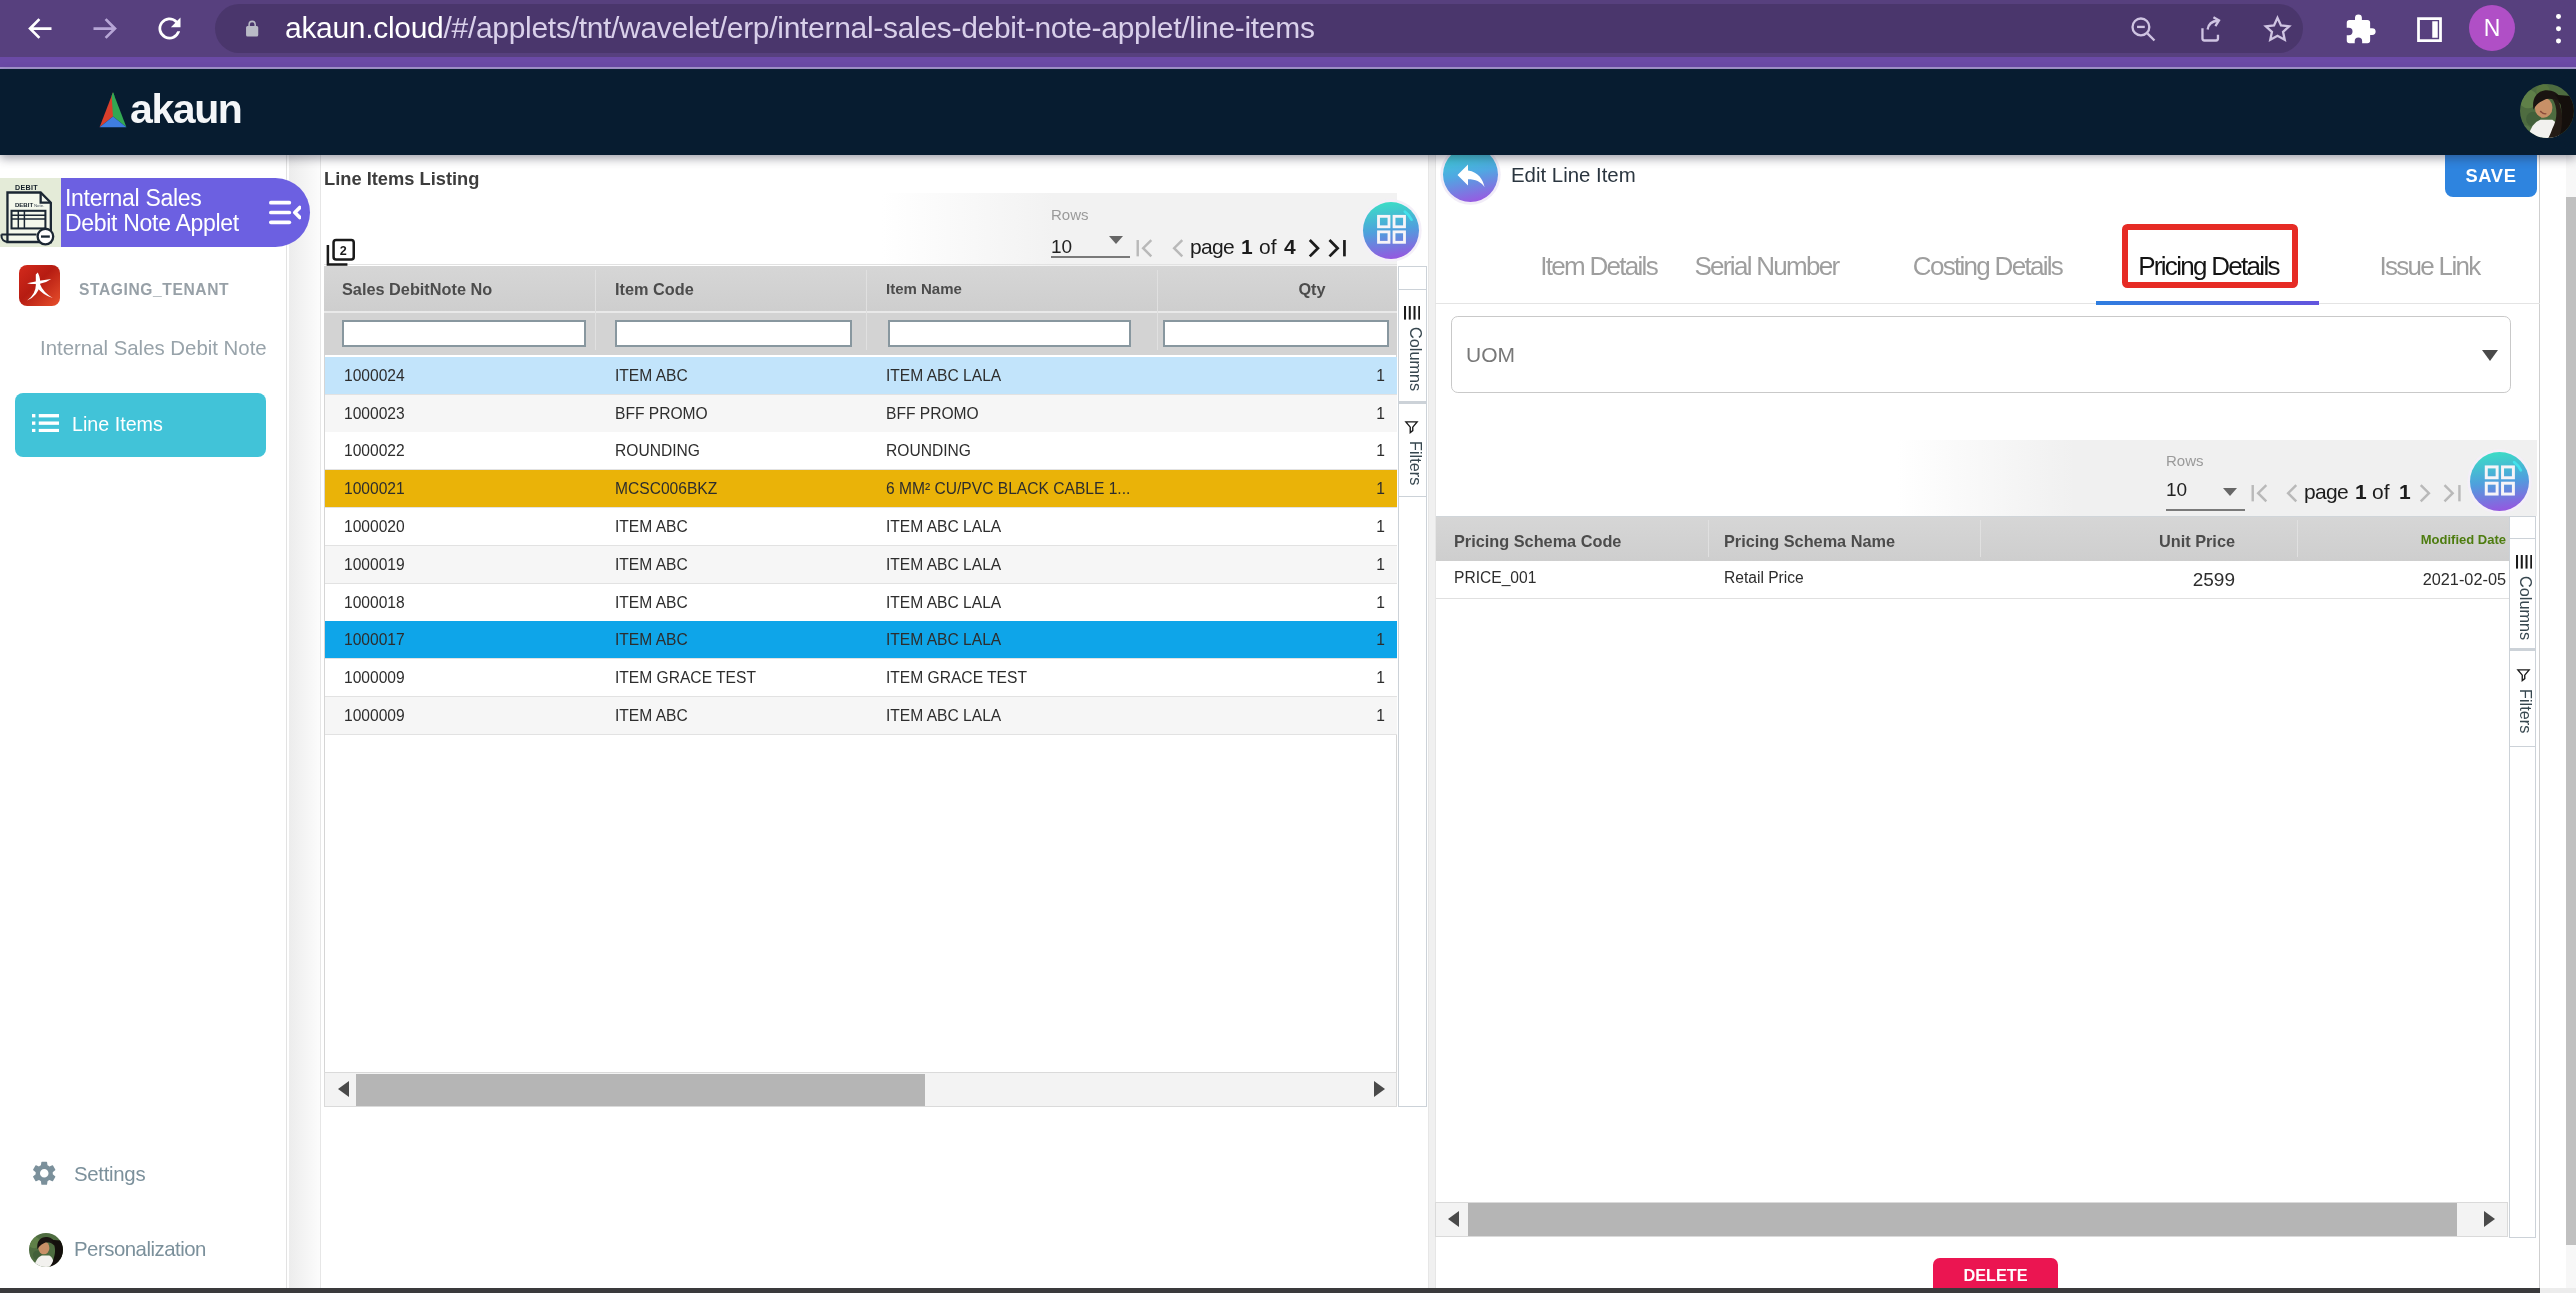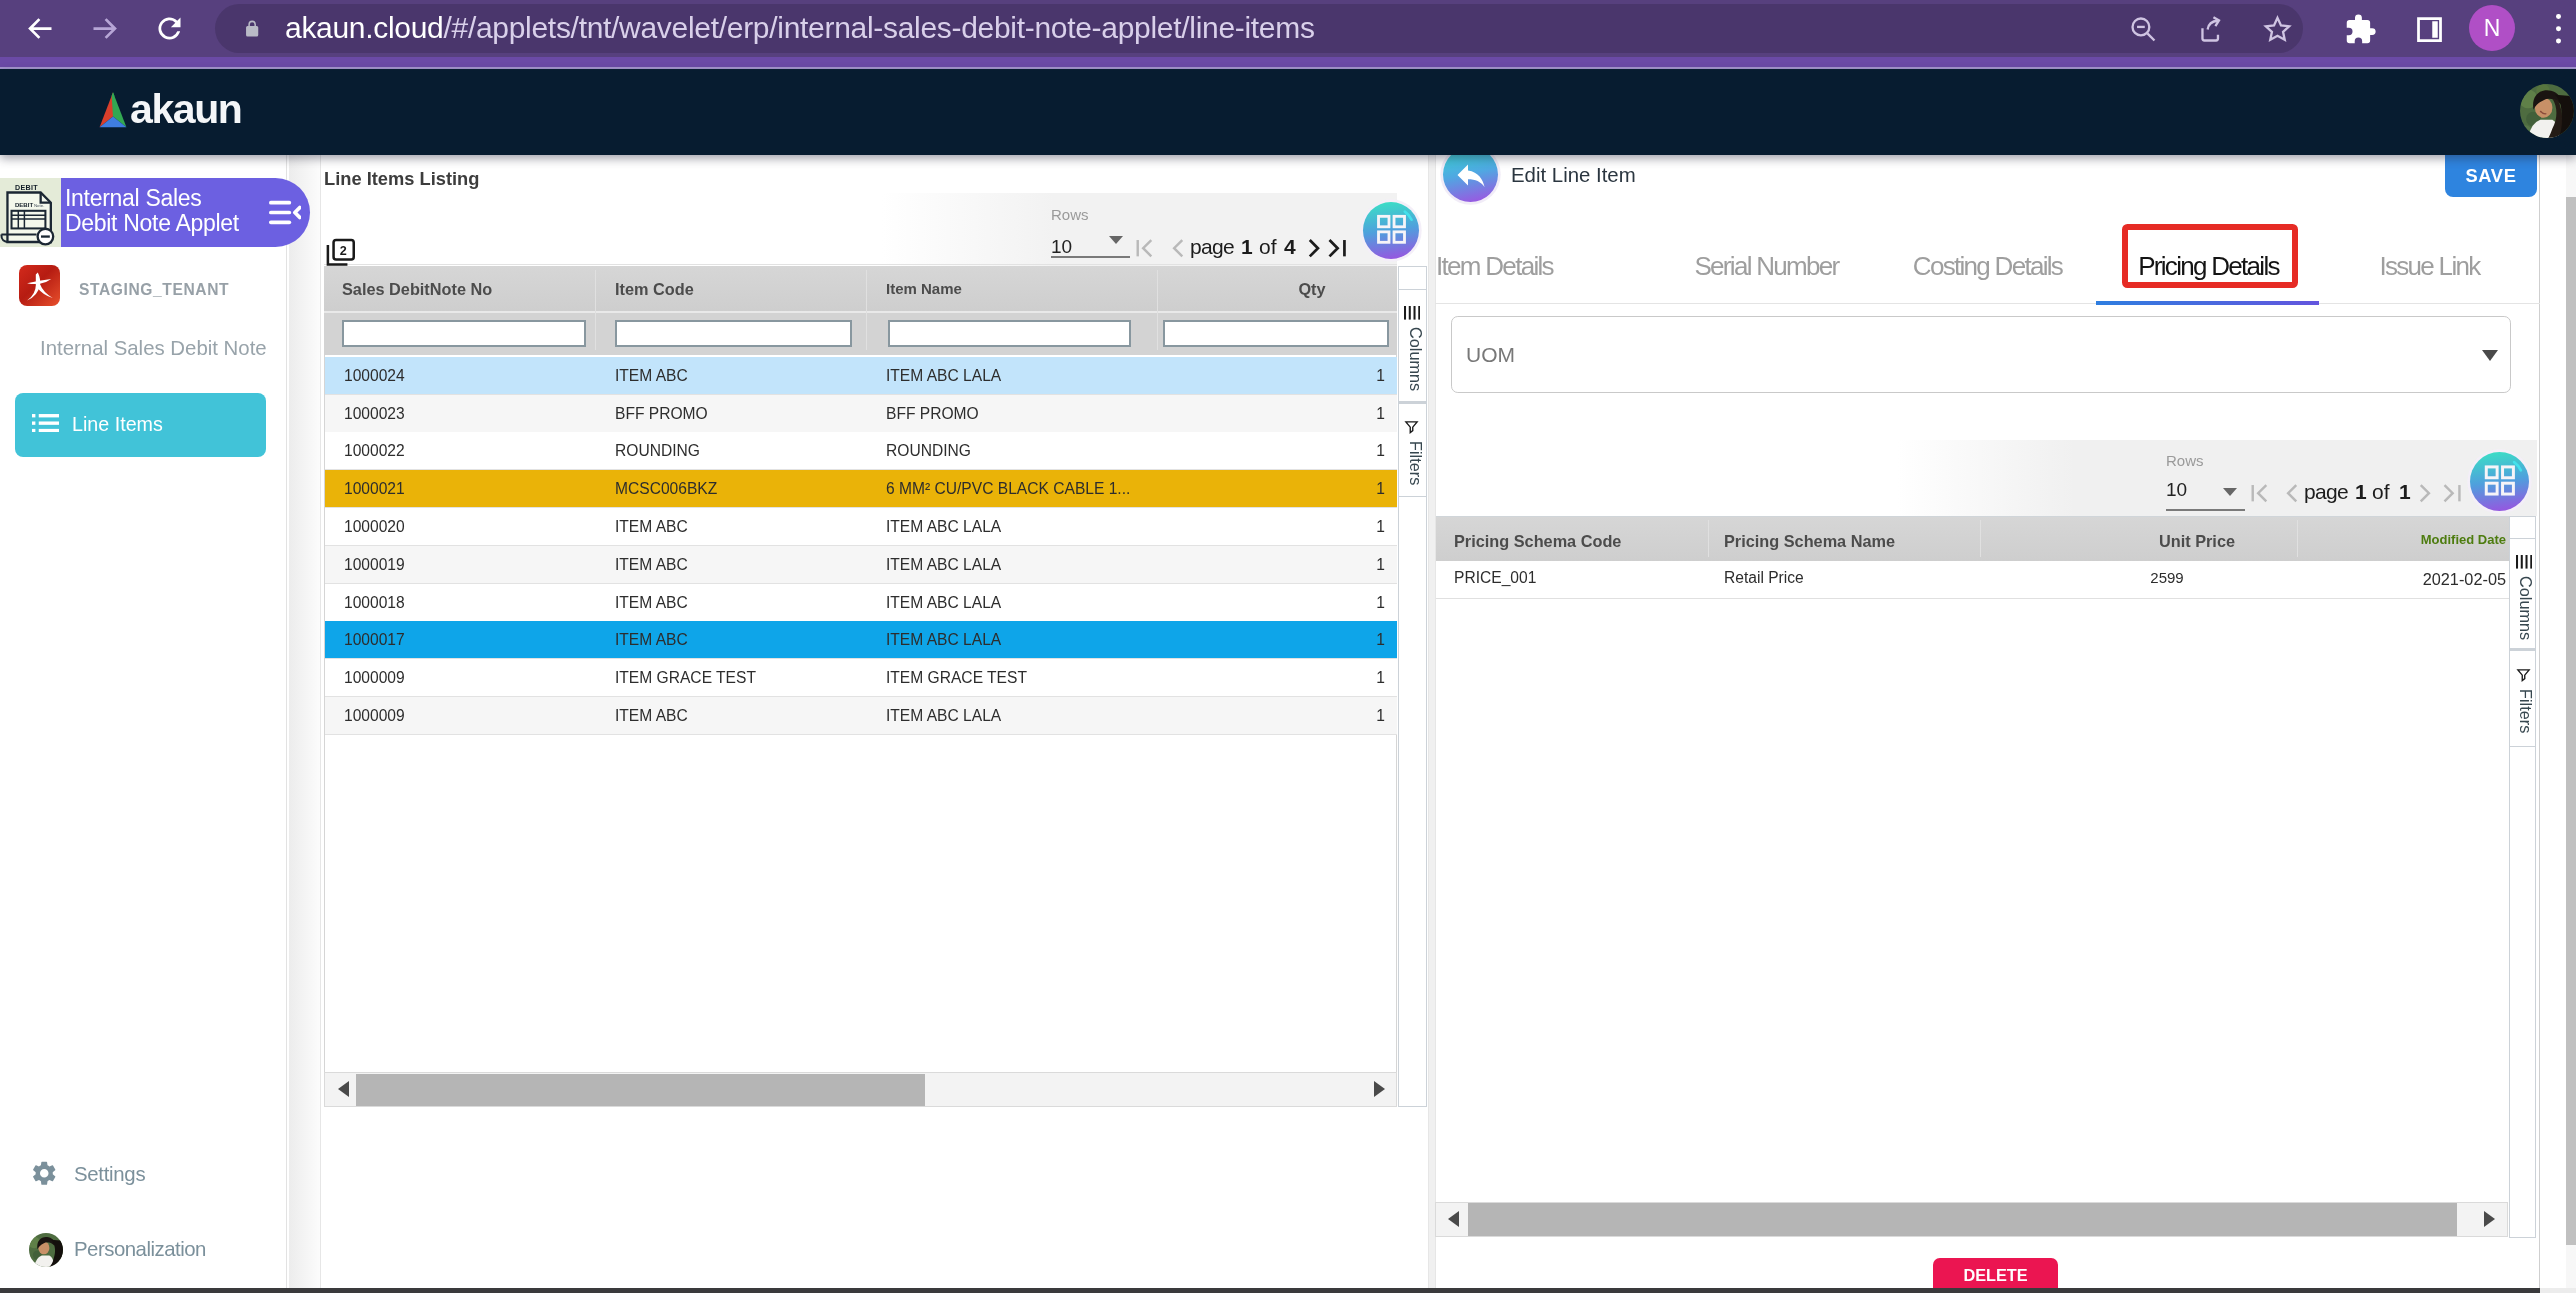--- a/index.html
+++ b/index.html
@@ -319,21 +319,21 @@
 <div class="abs" id="rightpanel" style="left:1435px;top:155px;width:1105px;height:1133px;background:#fff;border-left:1.4px solid #e6e6e6;border-right:1.4px solid #cfcfcf"></div>
 
 <div class="abs" style="left:1443px;top:147px;width:55px;height:55px;border-radius:50%;background:linear-gradient(168deg,#36d9d3 2%,#4fa8e2 48%,#a150e1 98%);box-shadow:0 0 0 2.7px rgba(240,234,246,.9)"></div>
 <svg class="abs" style="left:1453px;top:157px" width="36" height="36" viewBox="0 0 24 24">
     <path d="M10 9V5l-7 7 7 7v-4.1c5 0 8.5 1.6 11 5.1-1-5-4-10-11-11z" fill="#fff"></path>
   </svg>
 <div class="abs" style="left:1511px;top:164px;font-size:20.4px;color:#2b3640">Edit Line Item</div>
 <div class="abs flexc" style="left:2445px;top:154px;width:92px;height:43px;background:#2e84df;border-radius:0 0 8.1px 8.1px;justify-content:center;color:#fff;font-size:18.3px;font-weight:bold;letter-spacing:0.7px">SAVE</div>
 
 <div class="abs" style="left:1435px;top:303px;width:1105px;height:1.4px;background:#e4e4e4"></div>
-<div class="abs" style="left:1436px;top:251px;width:221px;text-align:left;font-size:26px;letter-spacing:-1.7px;color:#9e9e9e">Item Details</div>
+<div class="abs" style="left:1436px;top:251px;width:221px;text-align:right;font-size:26px;letter-spacing:-1.7px;color:#9e9e9e">Item Details</div>
 <div class="abs" style="left:1656px;top:251px;width:221px;text-align:center;font-size:26px;letter-spacing:-1.7px;color:#9e9e9e">Serial Number</div>
 <div class="abs" style="left:1877px;top:251px;width:221px;text-align:center;font-size:26px;letter-spacing:-1.7px;color:#9e9e9e">Costing Details</div>
 <div class="abs" style="left:2098px;top:251px;width:221px;text-align:center;font-size:26px;letter-spacing:-1.7px;color:#141414">Pricing Details</div>
 <div class="abs" style="left:2319px;top:251px;width:221px;text-align:center;font-size:26px;letter-spacing:-1.7px;color:#9e9e9e">Issue Link</div>
 <div class="abs" style="left:2096px;top:301px;width:223px;height:4.1px;background:linear-gradient(90deg,#2e7ee0,#6355de)"></div>
 <div class="abs" style="left:2122px;top:224px;width:176px;height:64px;border:6.1px solid #e62b25;border-radius:5.4px"></div>
 
 <div class="abs" style="left:1451px;top:316px;width:1060px;height:77px;border:1.4px solid #c9c9c9;border-radius:6.8px"></div>
 <div class="abs" style="left:1466px;top:343px;font-size:21px;color:#787878">UOM</div>
 <div class="abs" style="left:2482px;top:350px;width:0;height:0;border-left:8.8px solid transparent;border-right:8.8px solid transparent;border-top:11px solid #4a4a4a"></div>
@@ -377,21 +377,21 @@
 <div class="abs" style="left:1708px;top:520px;width:1.4px;height:37px;background:#e0e0e0"></div>
 <div class="abs" style="left:1980px;top:520px;width:1.4px;height:37px;background:#e0e0e0"></div>
 <div class="abs" style="left:2297px;top:520px;width:1.4px;height:37px;background:#e0e0e0"></div>
 <div class="abs" style="left:1454px;top:532px;font-size:16.3px;font-weight:600;color:#4c4c4c">Pricing Schema Code</div>
 <div class="abs" style="left:1724px;top:532px;font-size:16.3px;font-weight:600;color:#4c4c4c">Pricing Schema Name</div>
 <div class="abs" style="left:2099px;top:532px;width:136px;text-align:right;font-size:16.3px;font-weight:600;color:#4c4c4c">Unit Price</div>
 <div class="abs" style="left:2370px;top:532px;width:136px;text-align:right;font-size:13px;font-weight:600;color:#4d7c0f">Modified Date</div>
 <div class="abs" style="left:1436px;top:598px;width:1074px;height:1.4px;background:#e0e0e0"></div>
 <div class="abs" style="left:1454px;top:569px;font-size:15.6px;color:#2d2d2d">PRICE_001</div>
 <div class="abs" style="left:1724px;top:569px;font-size:15.6px;color:#2d2d2d">Retail Price</div>
-<div class="abs" style="left:2099px;top:569px;width:136px;text-align:center;font-size:15px;color:#2d2d2d">2599</div>
+<div class="abs" style="left:2099px;top:569px;width:136px;text-align:right;font-size:19px;color:#2d2d2d">2599</div>
 <div class="abs" style="left:2370px;top:570px;width:136px;text-align:right;font-size:16.3px;color:#2d2d2d">2021-02-05</div>
 
 <div class="abs" style="left:2509px;top:516px;width:27px;height:722px;border:1.4px solid #ccd2d8;background:#fff"></div>
 <div class="abs" style="left:2509px;top:538px;width:27px;height:1.4px;background:#ccd2d8"></div>
 <div class="abs" style="left:2509px;top:648px;width:27px;height:2.7px;background:#ccd2d8"></div>
 <div class="abs" style="left:2509px;top:746px;width:27px;height:1.4px;background:#ccd2d8"></div>
 <svg class="abs" style="left:2516px;top:555px" width="16.3" height="13.6" viewBox="0 0 24 20">
     <g fill="#1a1a1a">
       <rect x="0" y="0" width="3" height="20"></rect>
       <rect x="7" y="0" width="3" height="20"></rect>

